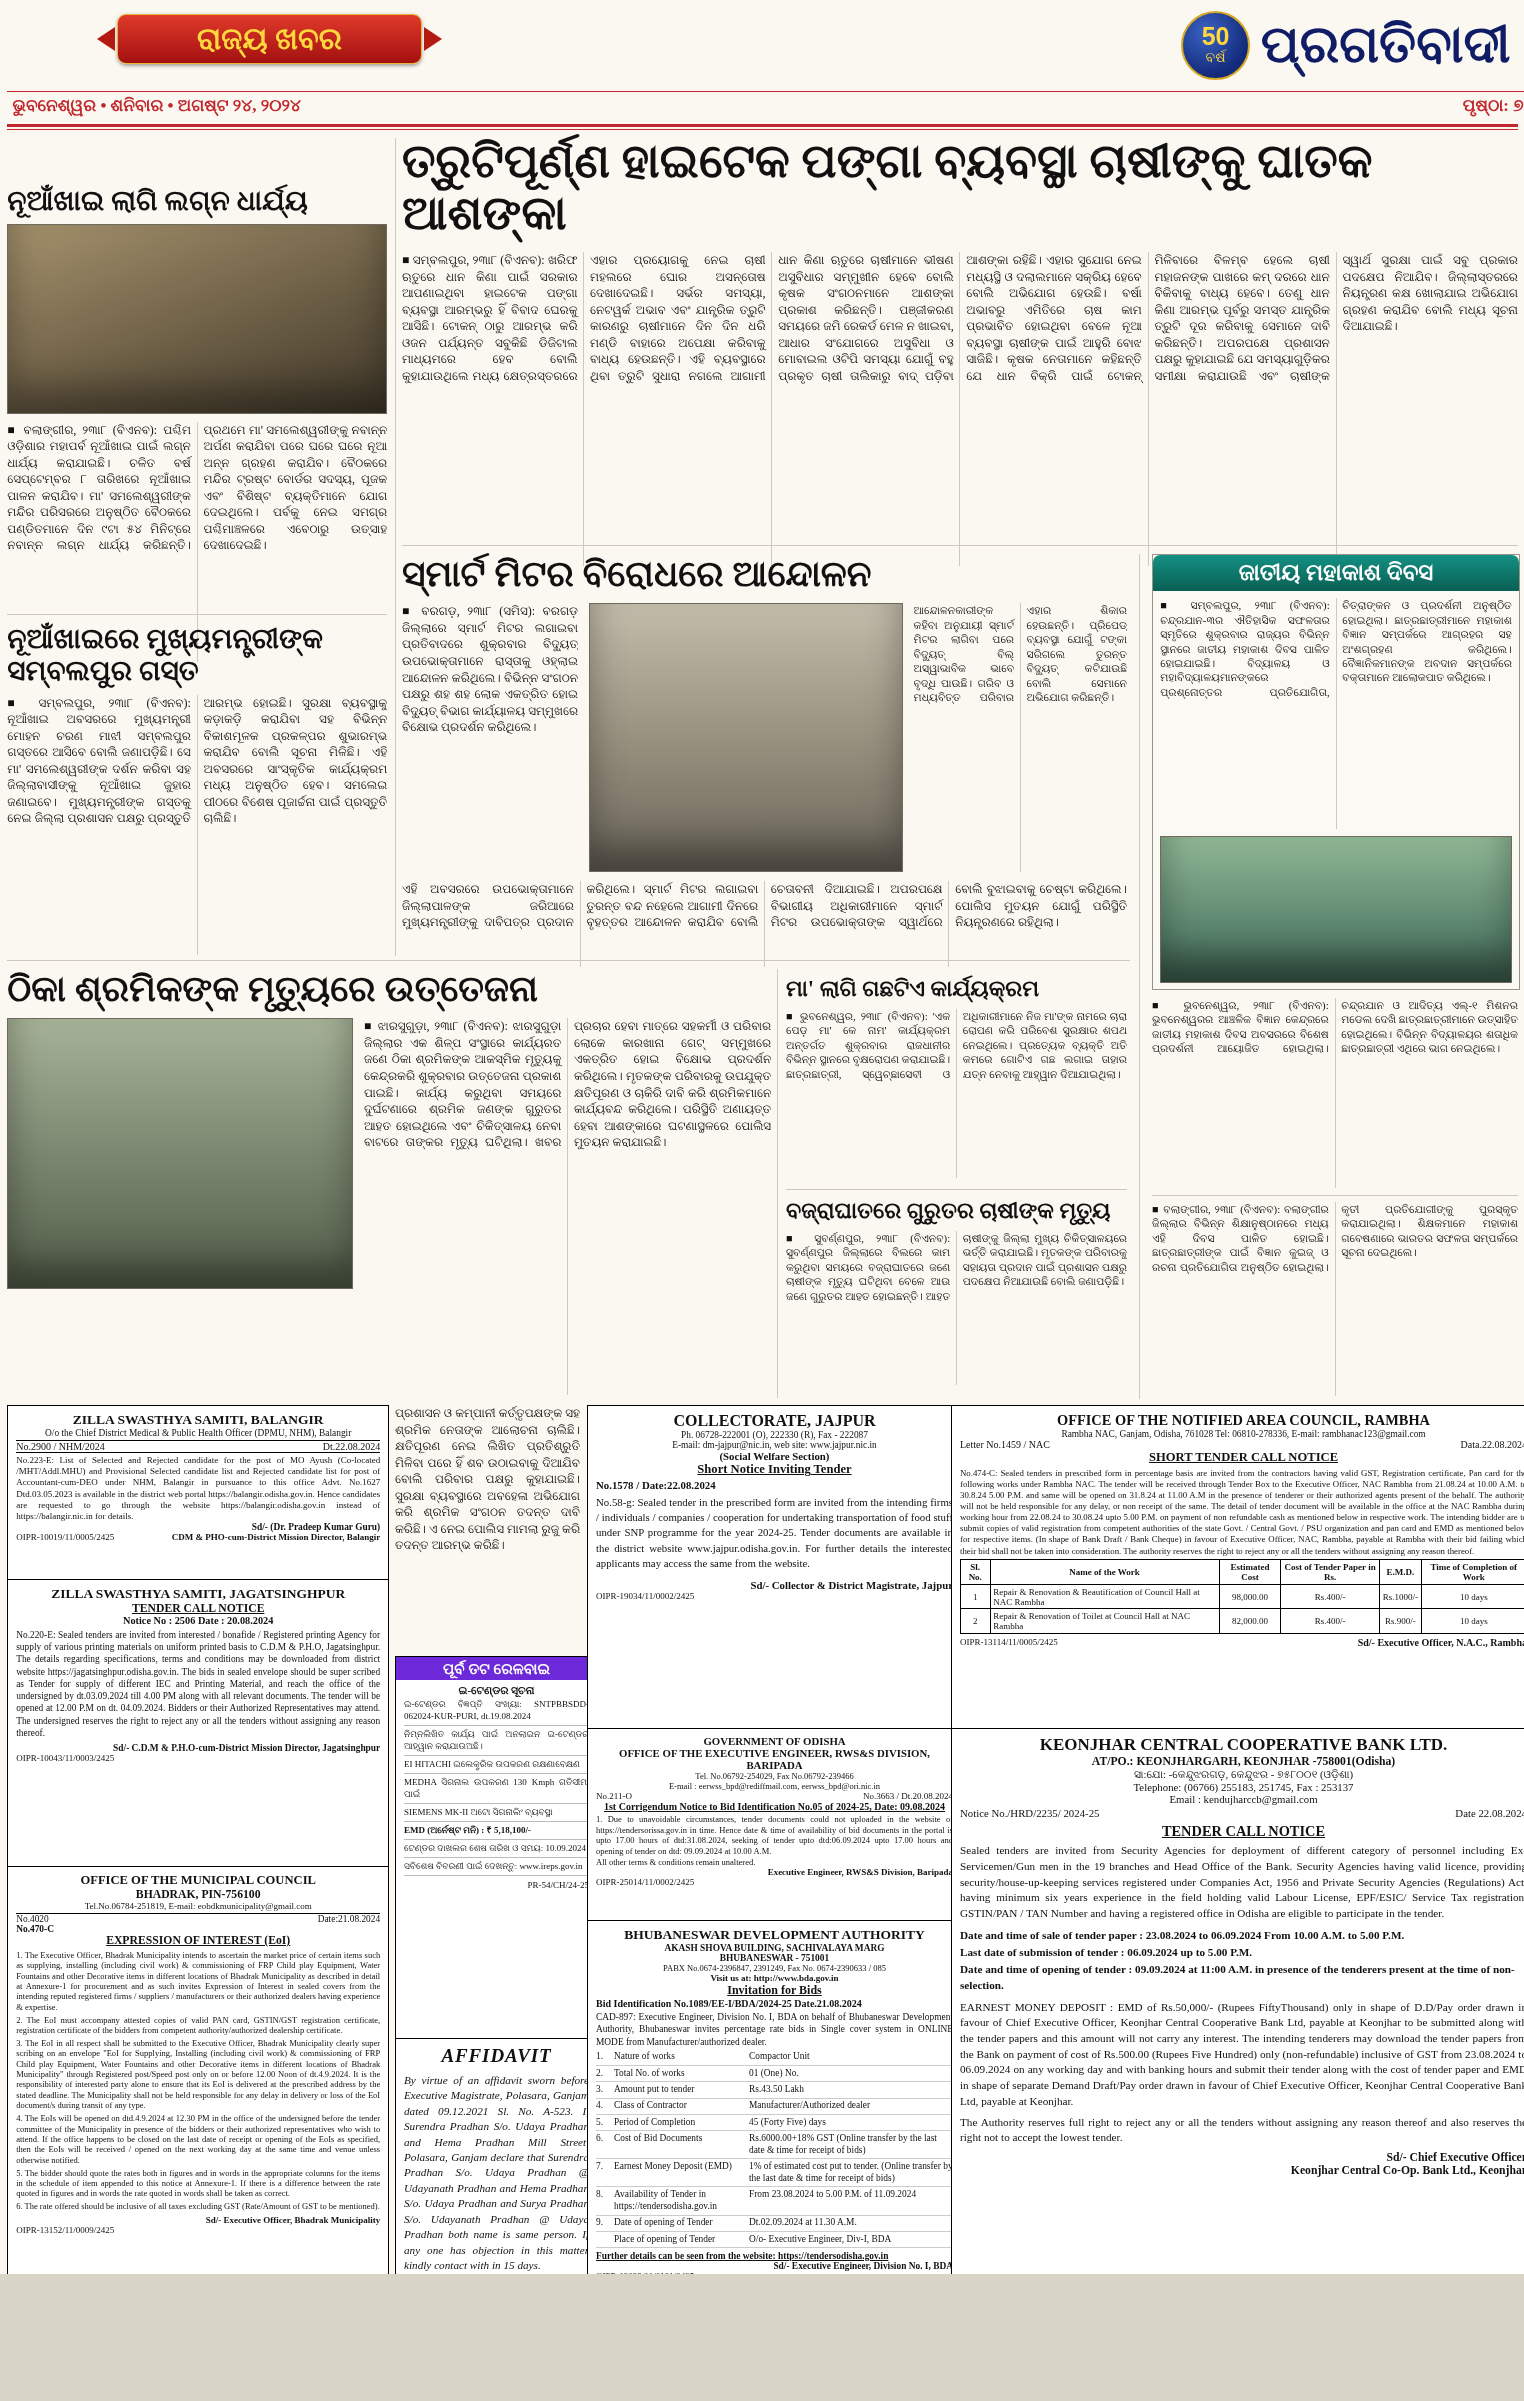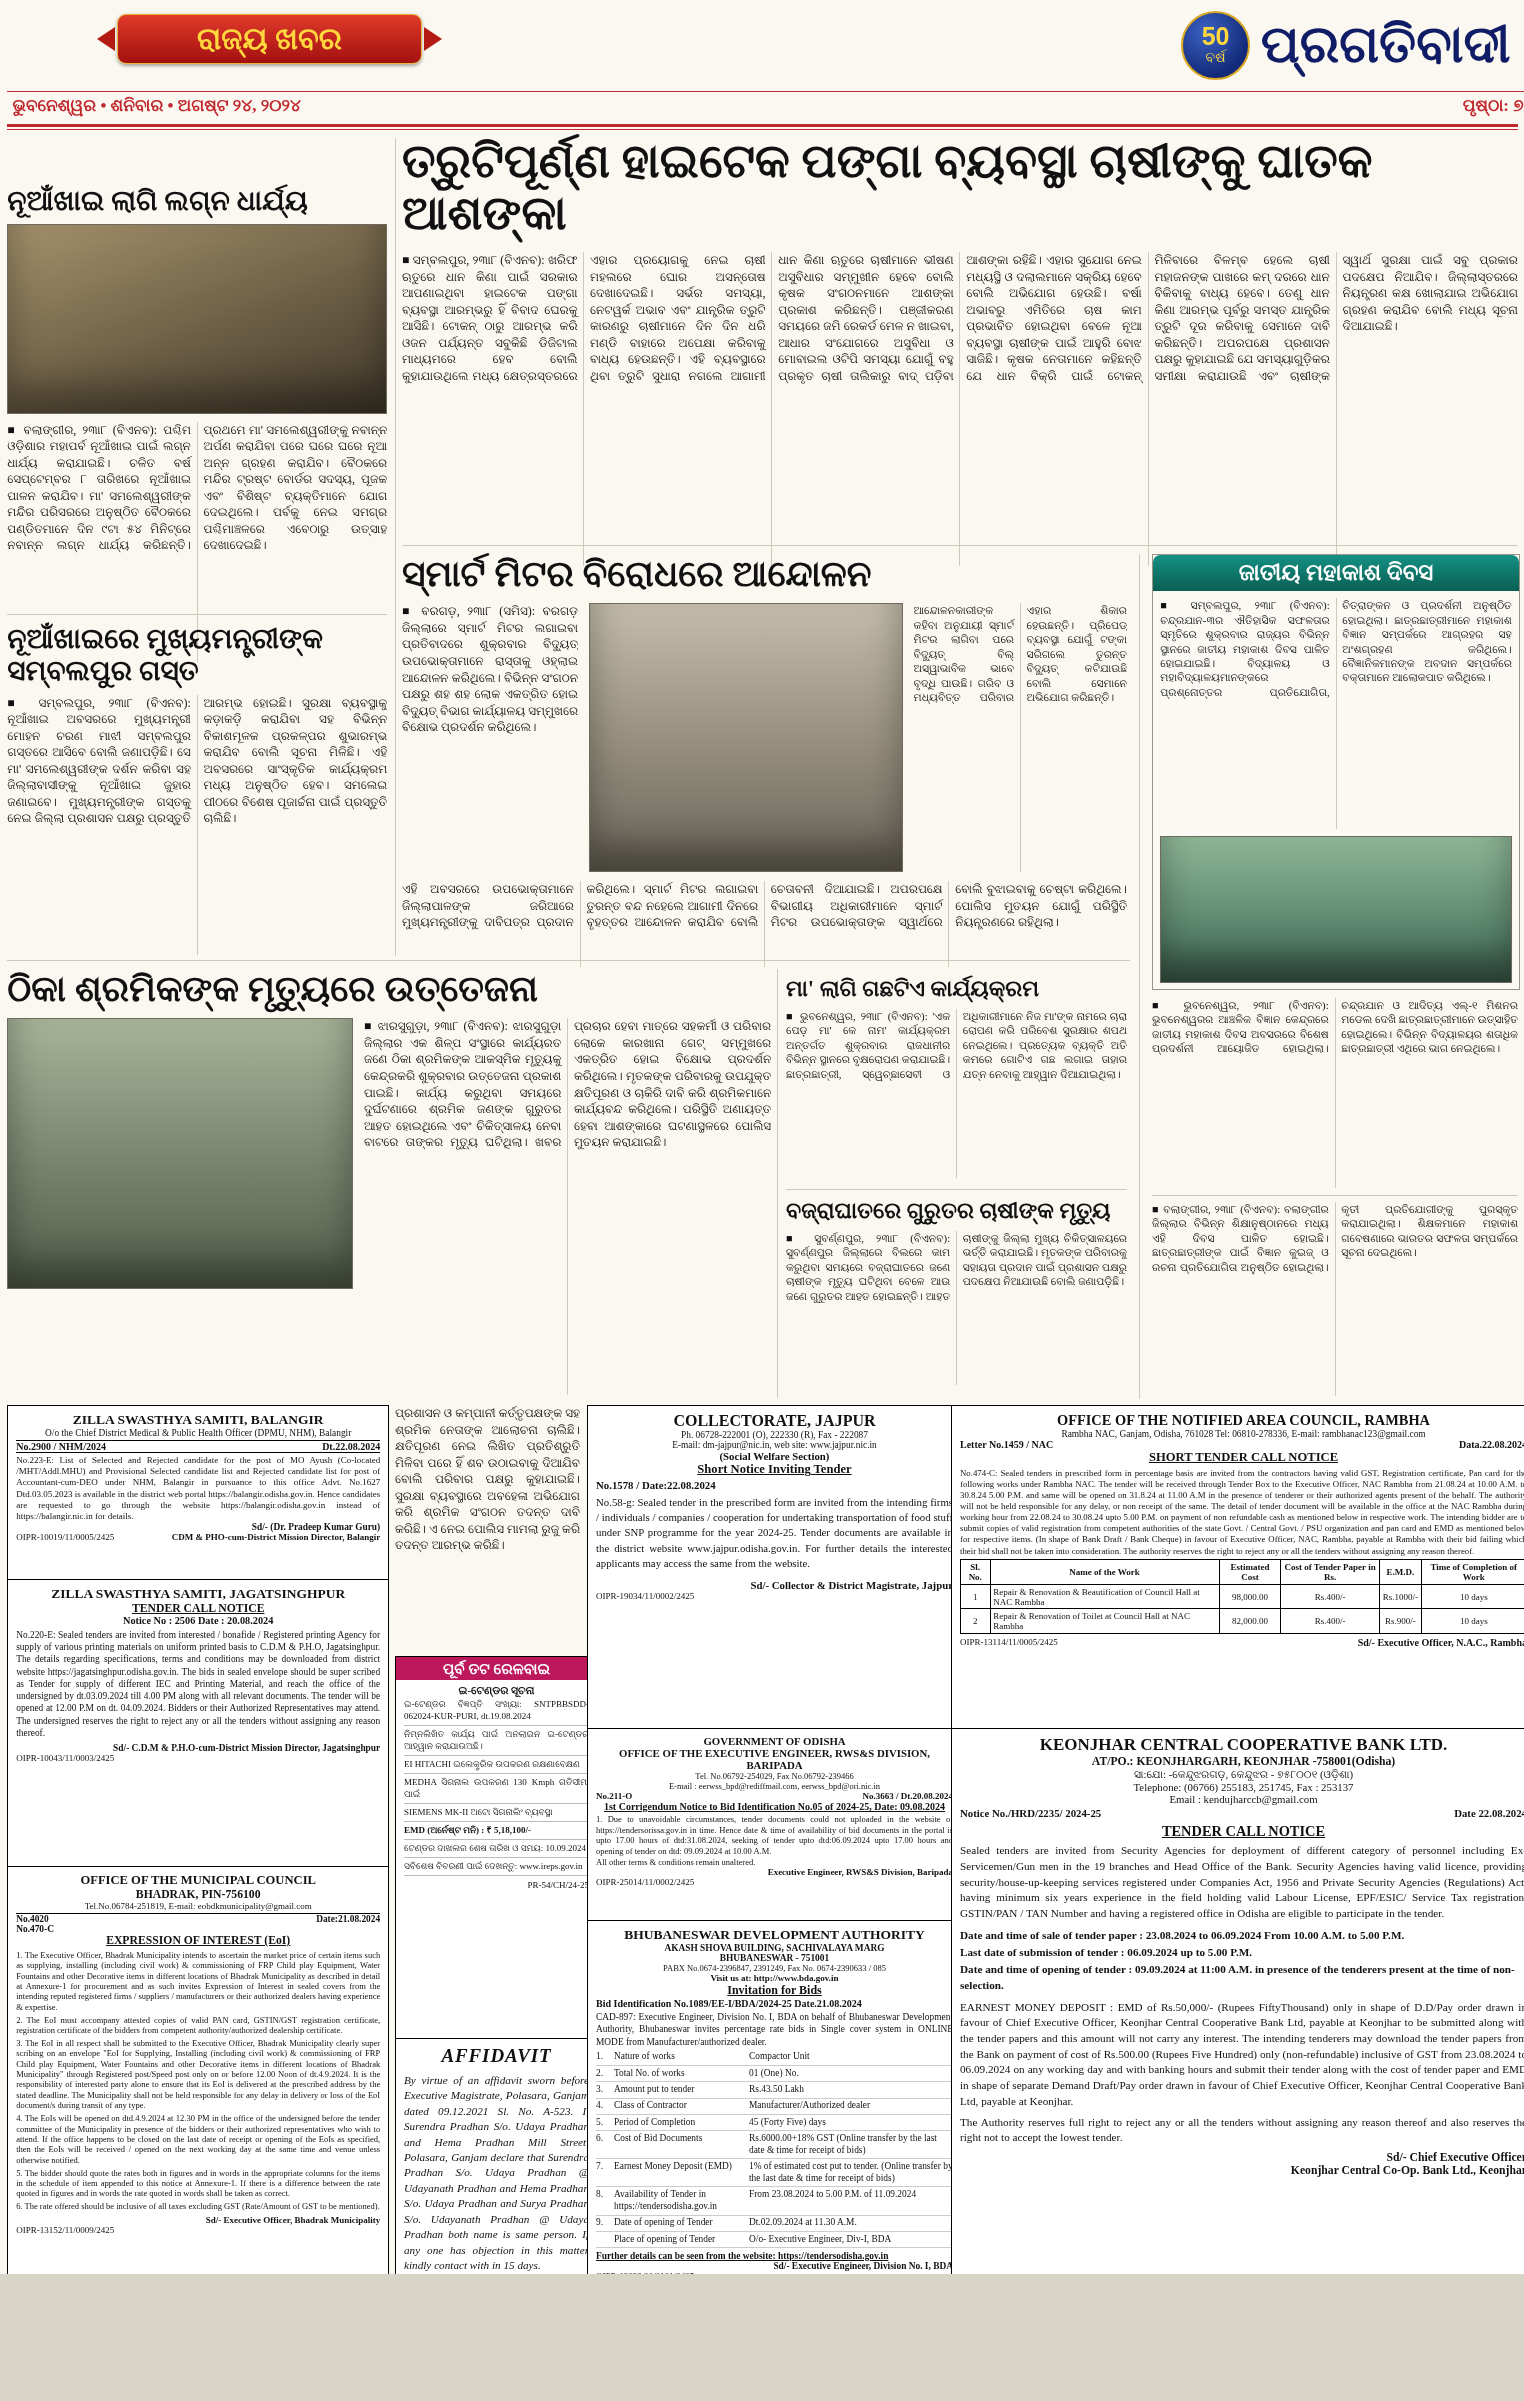--- a/index.html
+++ b/index.html
@@ -46,24 +46,24 @@
   .divider-v{background:#cfc9bb;width:0.9px;}
   .divider-h{background:#cfc9bb;height:0.9px;}
   .space-head{background:linear-gradient(180deg,#149083,#0a5f54);color:#fff;text-align:center;
               font-size:23px;font-weight:bold;line-height:36px;border-radius:7.2px 7.2px 0 0;}
   .boxed{border:0.9px solid #9a9488;background:#fbf9f3;}
   
   .notice{border:1.8px solid #000;background:#fff;padding:6.3px 8px;overflow:hidden;
           font-family:"Liberation Serif",serif;}
   .notice .ttl{text-align:center;font-weight:bold;}
   .notice .sub{text-align:center;}
-  .notice .row{display:flex;justify-content:space-between;font-weight:bold;}
+  .notice .row{display:flex;justify-content:space-between;font-weight:normal;}
   .notice .sign{text-align:right;font-weight:bold;}
   .notice .oipr{font-size:9px;}
-  .rail-head{background:#be185d;color:#fff;text-align:center;font-weight:bold;font-size:15.2px;
+  .rail-head{background:#6d28d9;color:#fff;text-align:center;font-weight:bold;font-size:15.2px;
              line-height:23px;margin:-6.3px -8px 3.6px -8px;}
   .rail-line{font-size:9px;line-height:1.3;border-bottom:0.9px solid #bbb;padding:2.7px 0;text-align:justify;}
   table.tnd{border-collapse:collapse;width:100%;font-size:9px;}
   table.tnd th,table.tnd td{border:0.9px solid #000;padding:1.8px 2.7px;text-align:center;}
   table.tnd td.l{text-align:left;}
   .bda-row{display:flex;font-size:9.4px;line-height:1.25;border-bottom:0.9px solid #ccc;padding:1.8px 0;}
   .bda-row .n{width:18px;flex:none;}
   .bda-row .l{width:135px;flex:none;}
   .bda-row .v{flex:1;}
   .dots{display:flex;gap:12.6px;}

